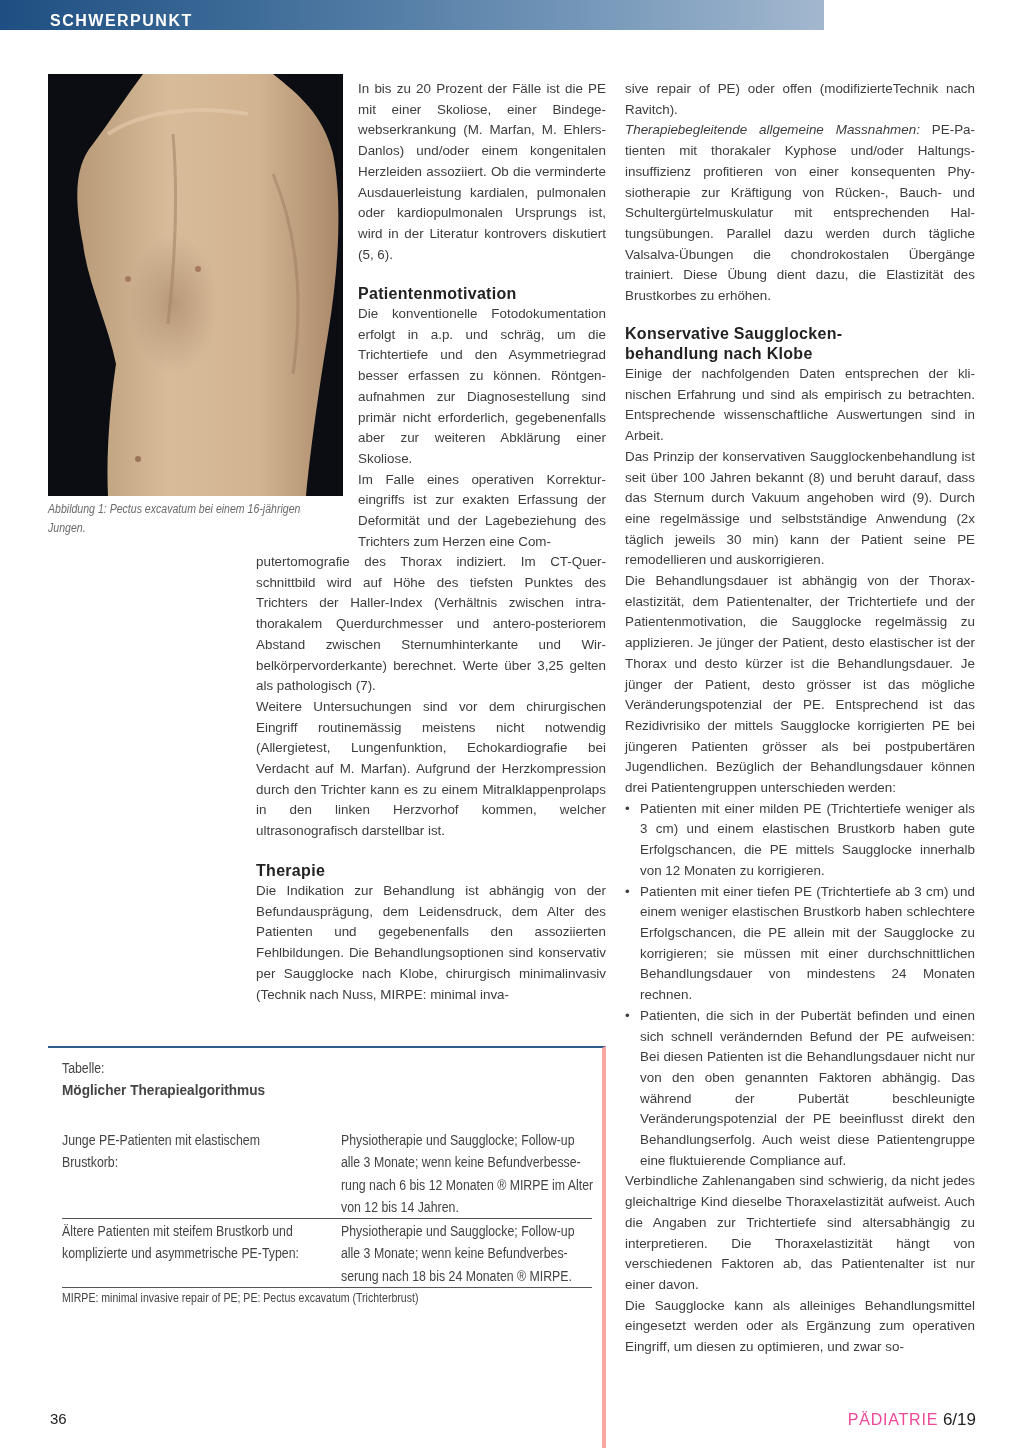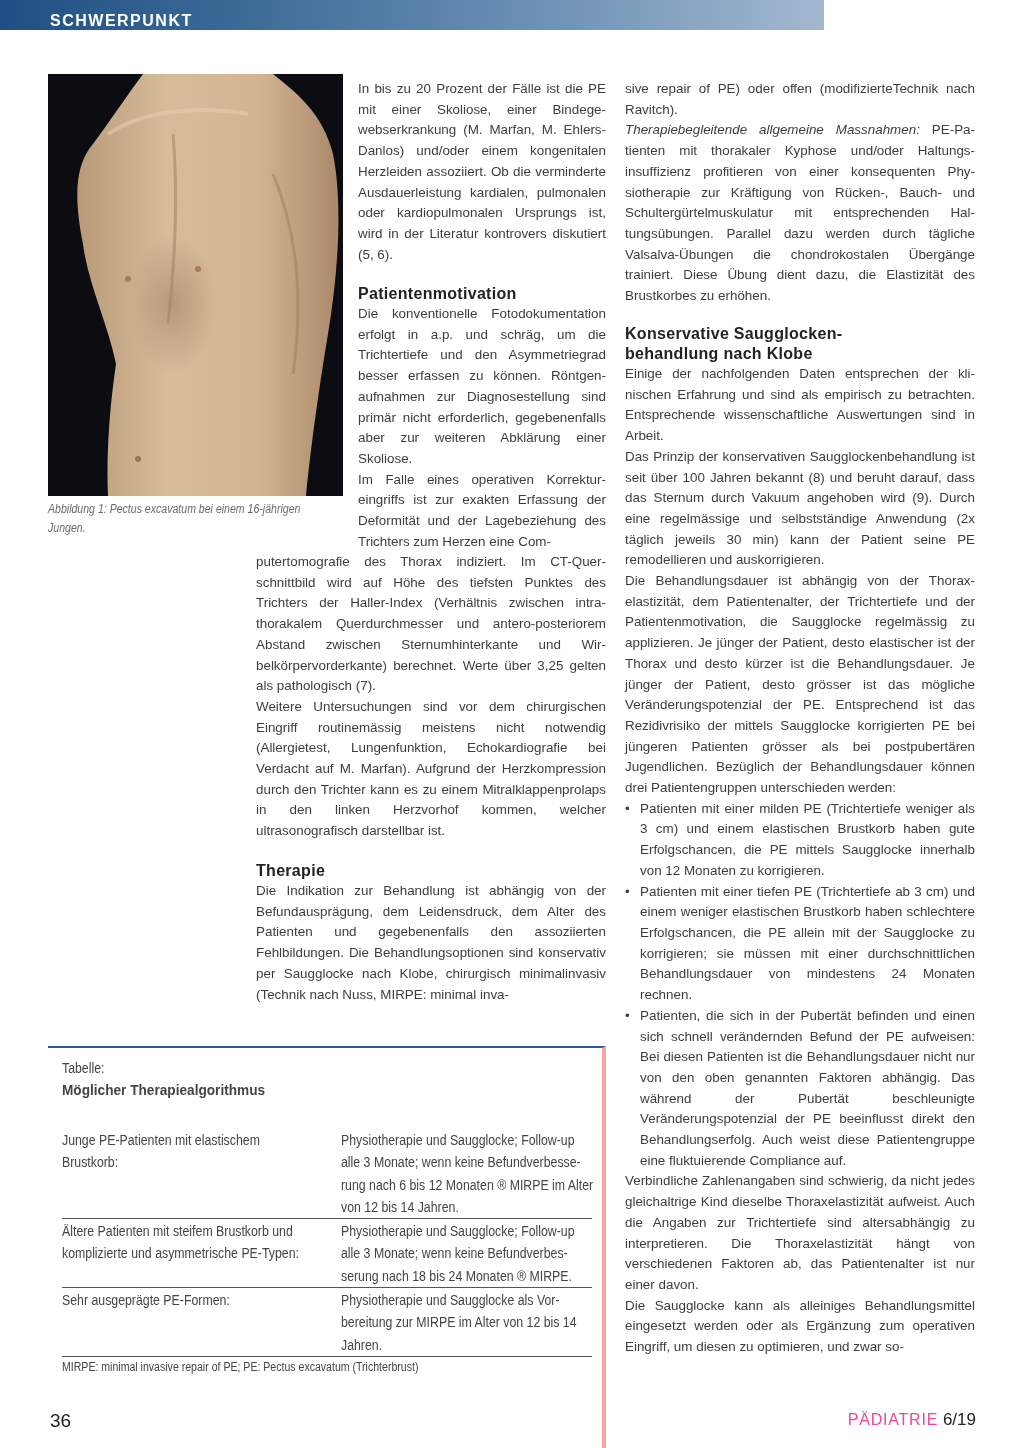--- a/index.html
+++ b/index.html
@@ -49,21 +49,21 @@
   }
   .table-box .tlabel { position: absolute; left: 14px; top: 12px; font-size: 14px; color: #444; transform: scaleX(0.88); transform-origin: left top; }
   .table-box .ttitle { position: absolute; left: 14px; top: 33px; font-size: 15.5px; font-weight: bold; color: #444; transform: scaleX(0.88); transform-origin: left top; white-space: nowrap; }
   .trows { position: absolute; left: 14px; top: 80px; width: 530px; }
   .trow { display: flex; border-bottom: 1px solid #555; font-size: 14px; line-height: 22.3px; color: #444; gap: 40px; }
   .trow .c1 { width: 258px; padding-top: 1px; }
   .trow .c2 { width: 272px; padding-top: 1px; }
   .trow .c1 span, .trow .c2 span { display: block; transform: scaleX(0.88); transform-origin: left top; width: 114%; }
   .tnote { font-size: 12px; color: #444; line-height: 18px; padding-top: 1px; transform: scaleX(0.88); transform-origin: left top; white-space: nowrap; }
 
-  .footer-page { position: absolute; left: 50px; top: 1410px; font-size: 19px; color: #222; }
+  .footer-page { position: absolute; left: 50px; top: 1410px; font-size: 15px; color: #222; }
   .footer-journal { position: absolute; right: 48px; top: 1410px; font-size: 17px; color: #222; }
   .footer-journal .brand { color: #ec4899; letter-spacing: 0.8px; font-size: 16px; }
 </style>
 </head>
 <body>
 
 <div class="header-bar">
   <div class="section">SCHWERPUNKT</div>
 </div>
 
@@ -153,28 +153,20 @@
         </div>
     </div>
     <div class="trow">
       <div class="c1">
           <span>Ältere Patienten mit steifem Brustkorb und komplizierte und asymmetrische PE-Typen:</span>
         </div>
       <div class="c2">
           <span>Physiotherapie und Saugglocke; Follow-up alle 3 Monate; wenn keine Befundverbes­serung nach 18 bis 24 Monaten ® MIRPE.</span>
         </div>
     </div>
-    <div class="trow">
-      <div class="c1">
-          <span>Sehr ausgeprägte PE-Formen:</span>
-        </div>
-      <div class="c2">
-          <span>Physiotherapie und Saugglocke als Vor­bereitung zur MIRPE im Alter von 12 bis 14 Jahren.</span>
-        </div>
-    </div>
     <div class="tnote">MIRPE: minimal invasive repair of PE; PE: Pectus excavatum (Trichterbrust)</div>
   </div>
 </div>
 
 <div class="footer-page">36</div>
 <div class="footer-journal">
   <span class="brand">PÄDIATRIE</span>
   <span>6/19</span>
 </div>
 

